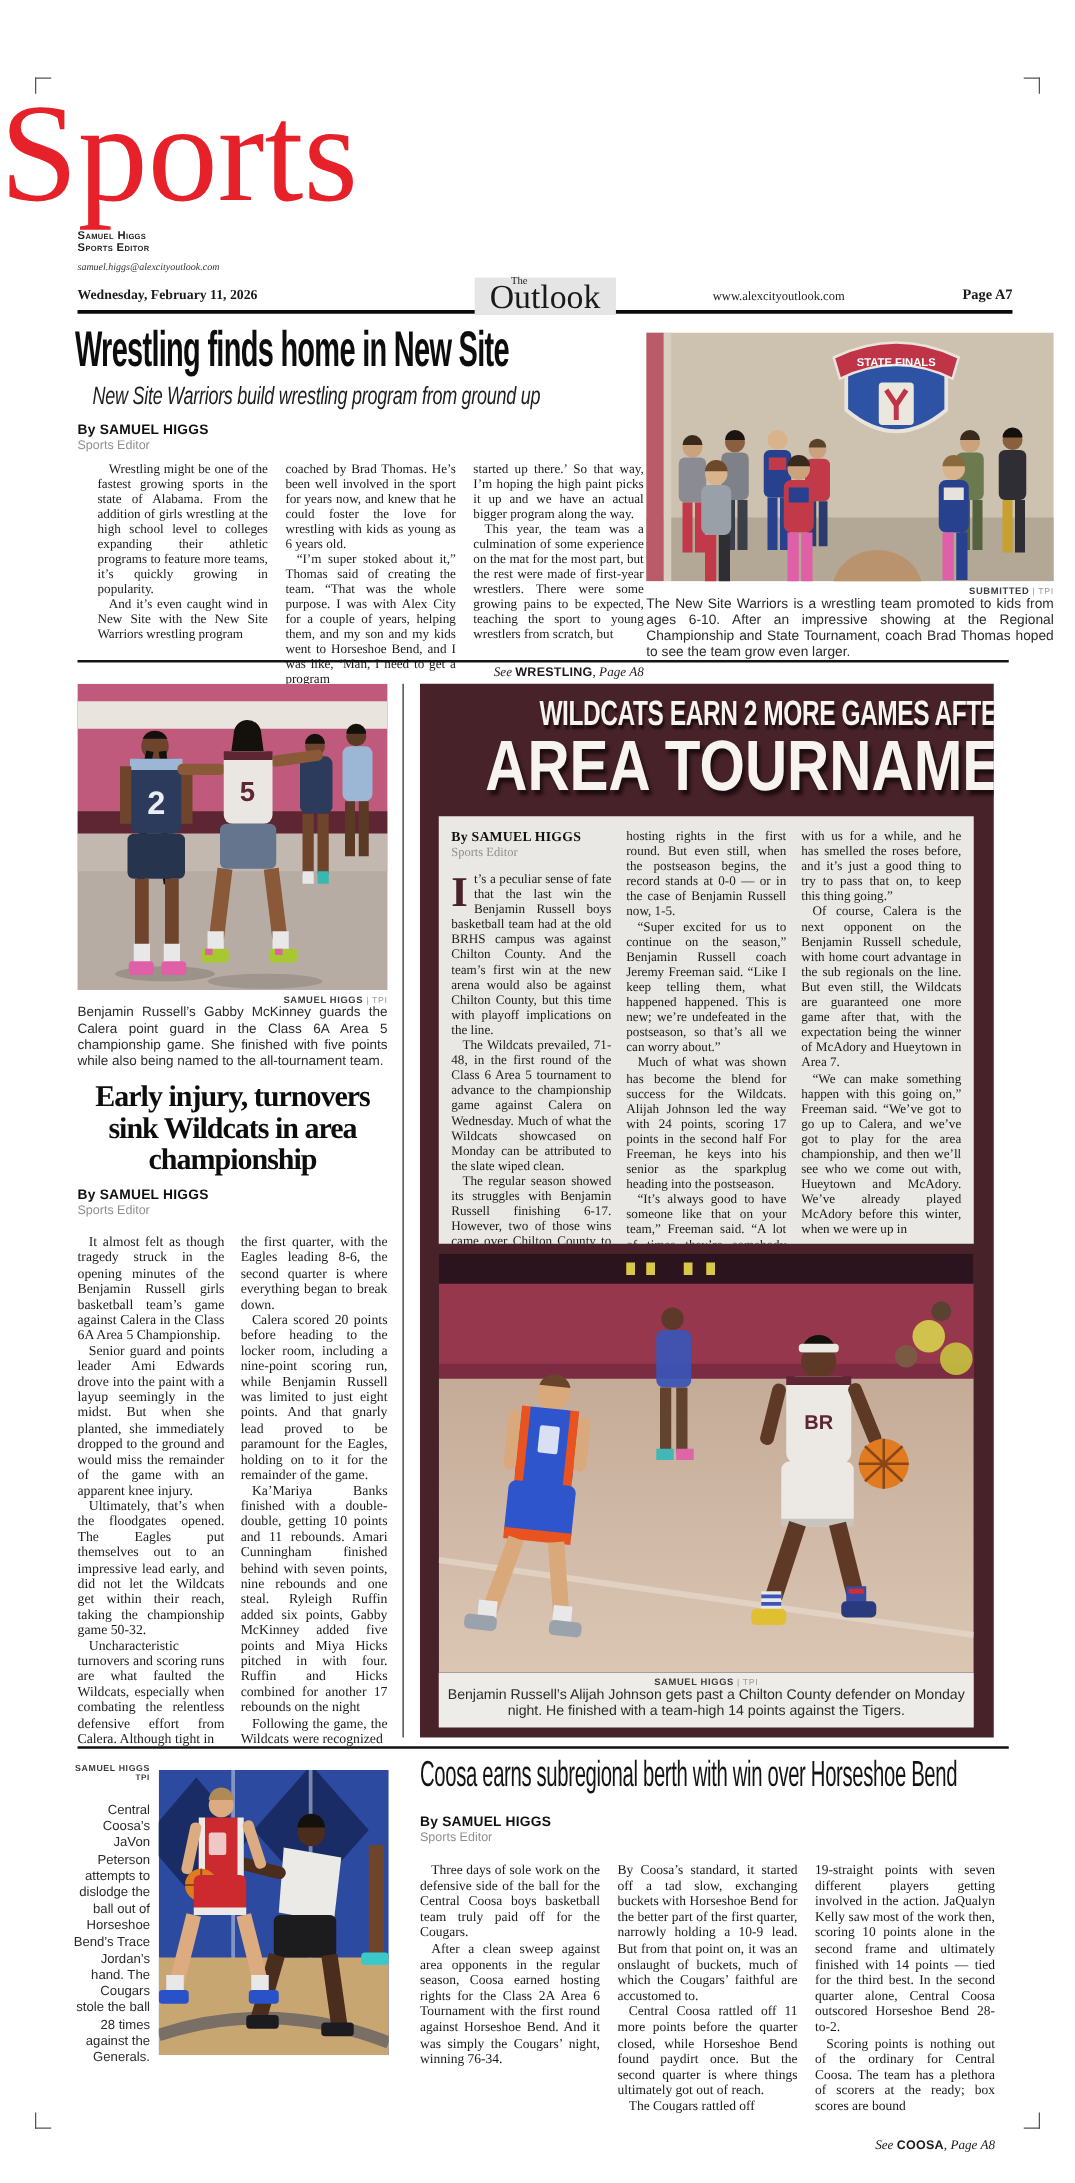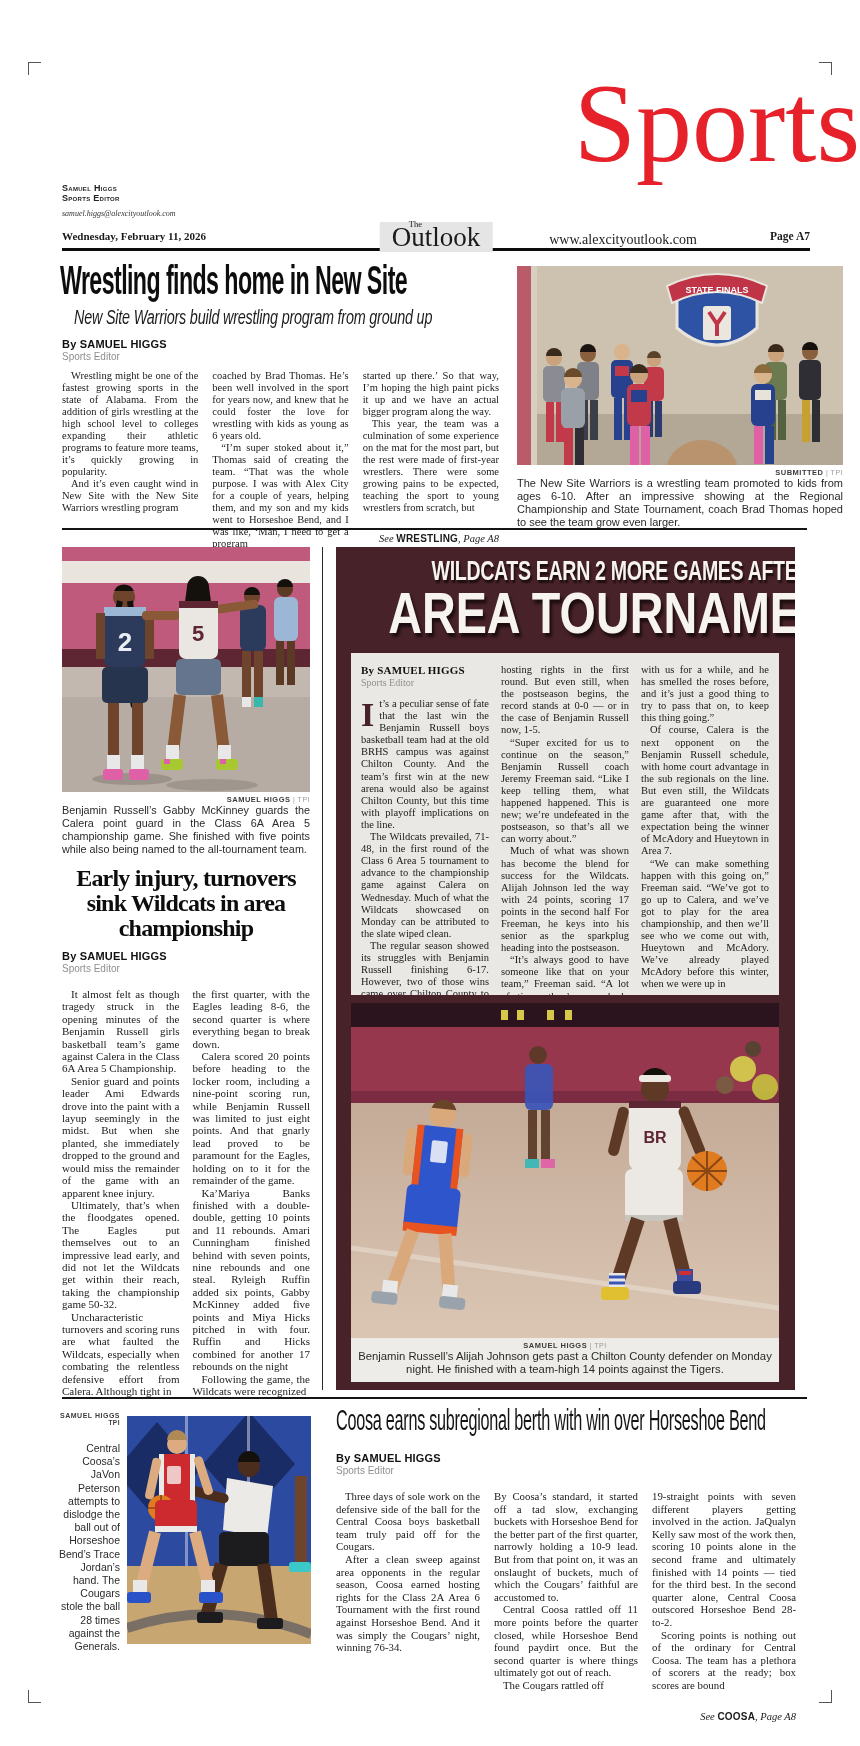--- a/index.html
+++ b/index.html
@@ -12,24 +12,24 @@
   
   .crop{position:absolute;width:13px;height:13px}
   .crop.tl{left:28px;top:62px;border-left:1.5px solid #555;border-top:1.5px solid #555}
   .crop.tr{left:819px;top:62px;border-right:1.5px solid #555;border-top:1.5px solid #555}
   .crop.bl{left:28px;top:1690px;border-left:1.5px solid #555;border-bottom:1.5px solid #555}
   .crop.br{left:819px;top:1690px;border-right:1.5px solid #555;border-bottom:1.5px solid #555}
   
   #editor-block{left:62px;top:183px;width:190px}
   .ed-name{font-size:9px;font-weight:bold;font-variant:small-caps;letter-spacing:.3px;color:#222;line-height:10px}
   .ed-email{font-family:"Liberation Serif",serif;font-style:italic;font-size:8px;color:#333;margin-top:6px}
-  #sports-title{left:0;right:0;top:62px;text-align:right;font-family:"Liberation Serif",serif;font-size:112px;line-height:1.1;color:#e62129}
+  #sports-title{left:0;right:0;top:62px;text-align:left;font-family:"Liberation Serif",serif;font-size:112px;line-height:1.1;color:#e62129}
   #folio{left:62px;top:230px;width:748px;height:16px}
   .folio-date{position:absolute;left:0;top:0;font-weight:bold;font-size:11px}
-  .folio-site{position:absolute;left:75%;top:2px;transform:translateX(-50%);font-size:14px;color:#222}
+  .folio-site{position:absolute;left:75%;top:2px;transform:translateX(-50%);font-size:10px;color:#222}
   .folio-page{position:absolute;right:0;top:0;font-weight:bold;font-size:11.5px}
   #folio-rule{left:62px;top:248px;width:748px;height:3px;background:#0c0c0c}
   #paper-logo{left:436px;top:222px;transform:translateX(-50%);background:#e5e5e5;padding:0 12px;z-index:3}
   .logo-wrap{position:relative;display:inline-block}
   .logo-the{position:absolute;top:-3px;left:17px;font-size:8.5px}
   .logo-name{font-size:27px;line-height:30px}
   
   .byline-name{font-size:11px;font-weight:bold;color:#101010;letter-spacing:.2px;line-height:13px}
   .byline-title{font-size:10px;color:#8f8f8f;line-height:12px}
   .cols{display:flex}
@@ -40,21 +40,21 @@
   .jump .slug{font-family:"Liberation Sans",sans-serif;font-style:normal;font-weight:bold;font-size:10px;letter-spacing:.2px}
   .credit{font-size:7.5px;font-weight:bold;letter-spacing:.5px;color:#3c3c3c}
   .credit .agency{font-weight:normal;color:#9a9a9a;font-size:7px}
   .caption{color:#2a2a2a}
   
   #w-headline{left:60px;top:258px;width:452px}
   #w-headline .cx{font-size:40px;font-weight:bold;letter-spacing:-1px;transform:scaleX(.58);color:#0d0d0d}
   #w-subhead{left:74px;top:306px;width:430px}
   #w-subhead .cx{font-size:20px;font-style:italic;letter-spacing:-.3px;transform:scaleX(.72);color:#1d1d1d}
   #w-byline{left:62px;top:338px}
-  #w-cols{left:62px;top:370px;width:437px;gap:14px;font-family:"Liberation Serif",serif;font-size:10.5px;line-height:12px}
+  #w-cols{left:78px;top:370px;width:437px;gap:14px;font-family:"Liberation Serif",serif;font-size:10.5px;line-height:12px}
   #w-photo{left:517px;top:266px;width:326px;height:199px}
   #w-credit{left:517px;top:468px;width:326px;text-align:right}
   #w-caption{left:517px;top:477px;width:326px;font-size:11px;line-height:13px;text-align:justify}
   .rule{background:#141414}
   #rule-mid{left:62px;top:528px;width:745px;height:2px}
   #rule-bot{left:62px;top:1397px;width:745px;height:1.5px}
   #divider-v{left:322px;top:547px;width:1px;height:843px;background:#2b2b2b}
   
   #g-photo{left:62px;top:547px;width:248px;height:245px}
   #g-credit{left:62px;top:795px;width:248px;text-align:right}

